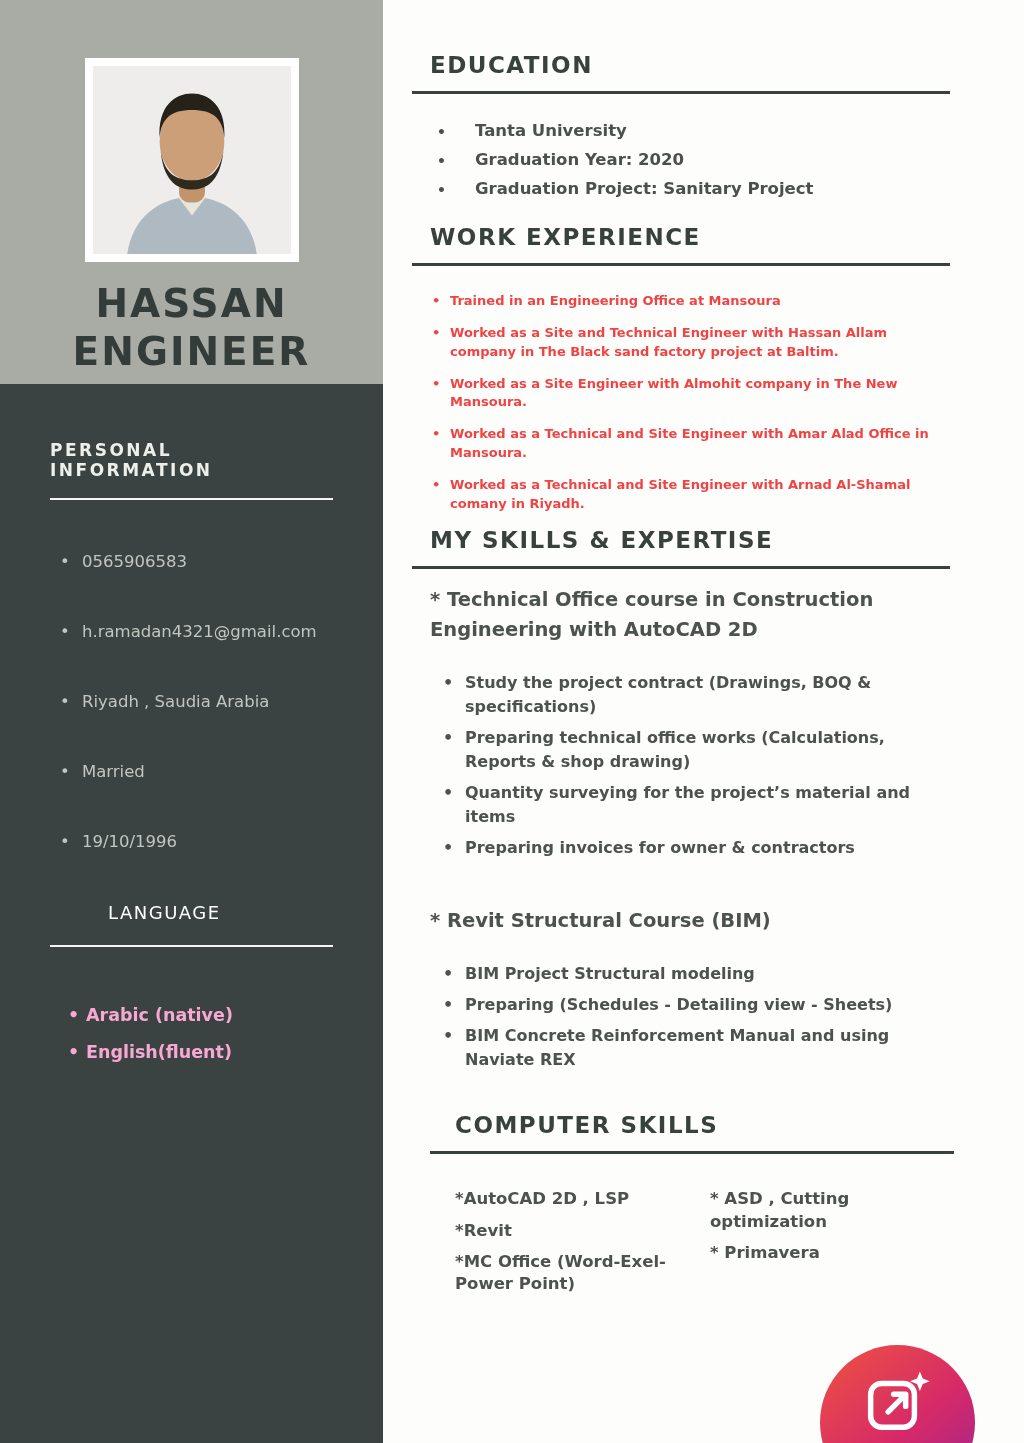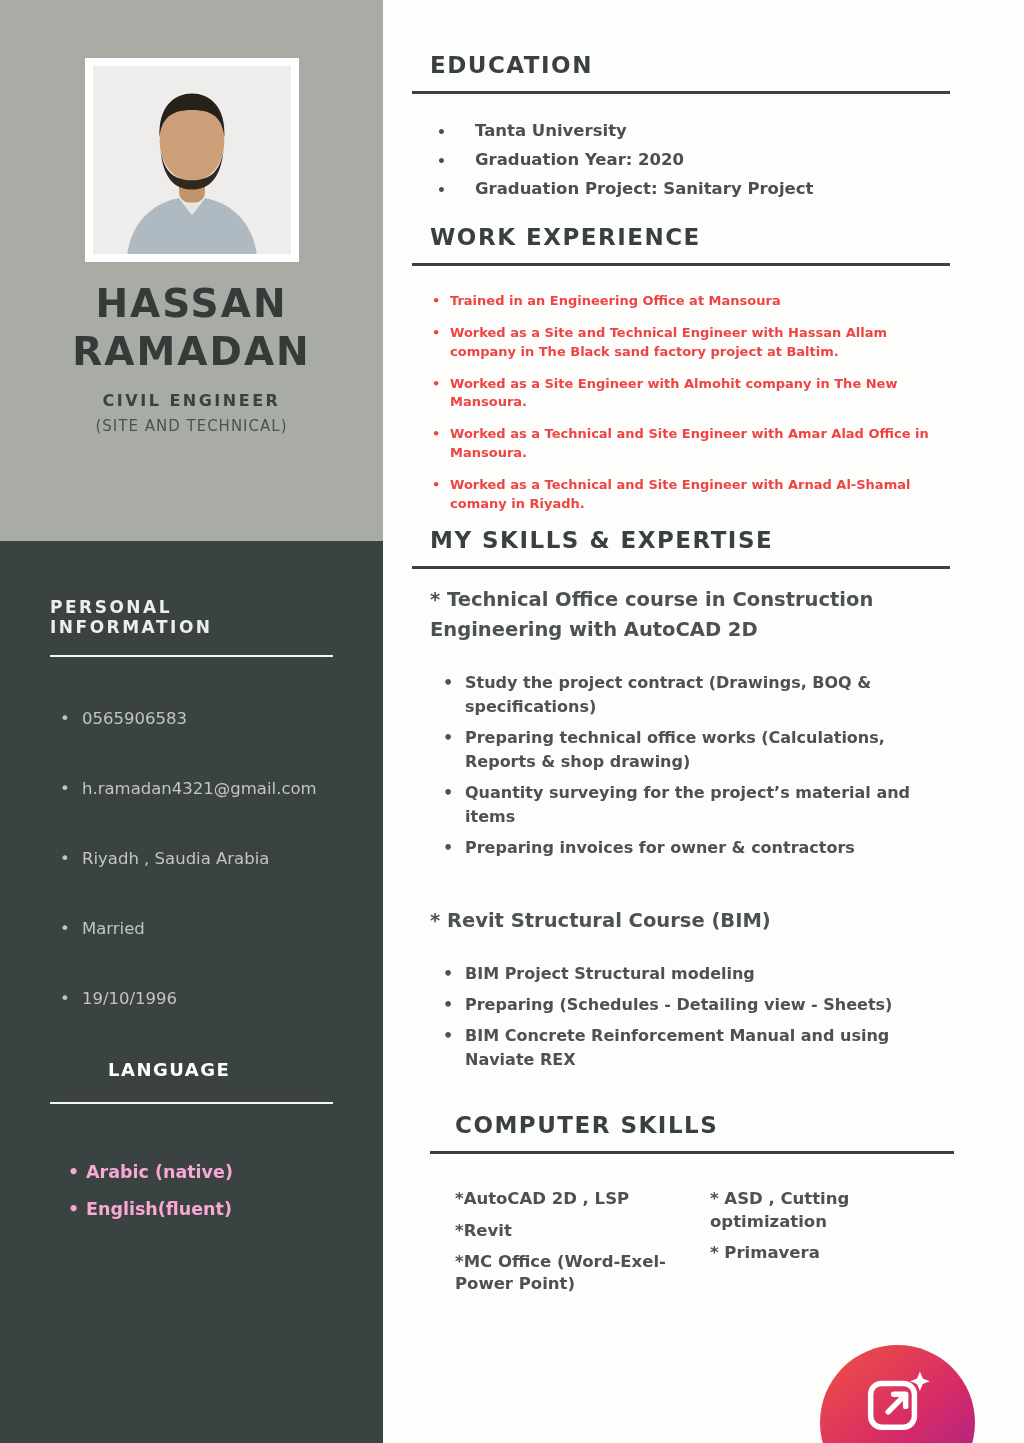--- a/index.html
+++ b/index.html
@@ -13,21 +13,21 @@
     margin: 0 auto;
     display: flex;
     overflow: hidden;
     background: #fdfdfc;
     font-family: "DejaVu Sans", "Liberation Sans", sans-serif;
   }
 
   
   .sidebar { flex: 0 0 383px; width: 383px; display: flex; flex-direction: column; }
 
-  .sidebar-top { height: 541px; background: #a9aca5; text-align: center; }
+  .sidebar-top { height: 384px; background: #a9aca5; text-align: center; }
 
   .photo-frame {
     width: 214px; height: 204px;
     margin: 58px auto 0;
     background: #ffffff;
     border: 8px solid #ffffff;
   }
   .photo-frame svg { display: block; width: 100%; height: 100%; }
 
   .name {
@@ -65,21 +65,21 @@
 
   .info-list { list-style: none; margin: 52px 0 0; padding: 0 0 0 32px; }
   .info-list li {
     position: relative;
     font-size: 16.5px;
     color: #c2c5c0;
     margin-bottom: 51px;
   }
   .info-list li::before { content: "•"; position: absolute; left: -22px; color: #c2c5c0; }
 
-  .lang-heading { margin: 26px 0 0 58px; font-size: 18px; font-weight: 700; letter-spacing: 1.5px; color: #ffffff; }
+  .lang-heading { margin: 26px 0 0 58px; font-size: 18px; font-weight: 400; letter-spacing: 1.5px; color: #ffffff; }
   .lang-rule { border: 0; border-top: 2px solid #f4f4f2; margin: 22px 0 0; }
 
   .lang-list { list-style: none; margin: 58px 0 0; padding: 0 0 0 36px; }
   .lang-list li {
     position: relative;
     font-size: 17.5px;
     font-weight: 700;
     color: #f9a8d4;
     margin-bottom: 17px;
   }
@@ -158,21 +158,21 @@
           <path d="M92 142 L107 162 L122 142 L116 137 L98 137 Z" fill="#e9e6e0"></path>
           <rect x="93" y="110" width="28" height="38" rx="11" fill="#c2946c"></rect>
           <ellipse cx="107" cy="82" rx="35" ry="43" fill="#cd9f78"></ellipse>
           <path d="M72 78 C70 44 88 30 107 30 C126 30 144 44 142 78 C140 57 130 48 107 48 C84 48 74 57 72 78 Z" fill="#262219"></path>
           <path d="M73 92 C76 121 88 134 107 134 C126 134 138 121 141 92 C137 114 127 124 107 124 C87 124 77 114 73 92 Z" fill="#2e2a20"></path>
         </svg>
       </div>
 
       <h1 class="name">
         <span>HASSAN</span><br>
-        <span>RAMADAN</span>
+        <span>ENGINEER</span>
       </h1>
       <div class="role-title">CIVIL ENGINEER</div>
       <div class="role-subtitle">(SITE AND TECHNICAL)</div>
     </div>
 
     <div class="sidebar-bottom">
 
       <h2 class="side-heading">PERSONAL INFORMATION</h2>
       <hr class="side-rule">
 

